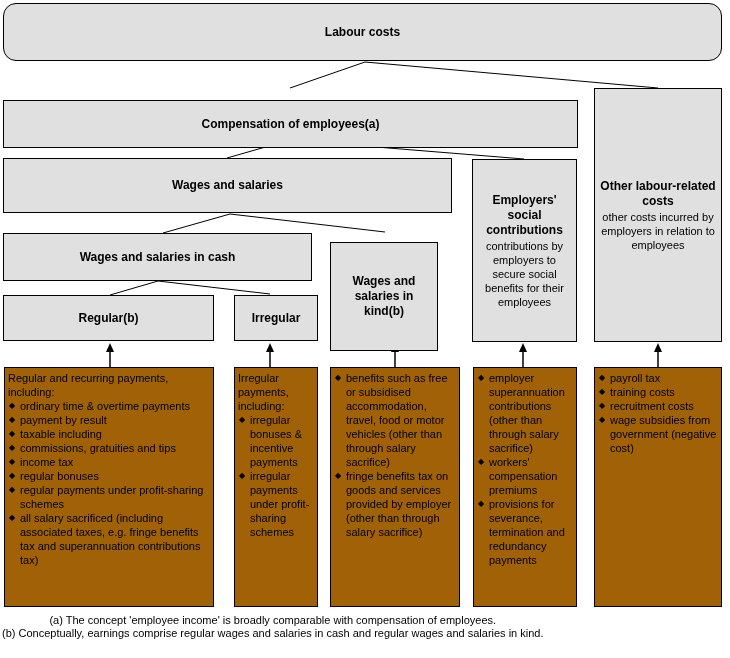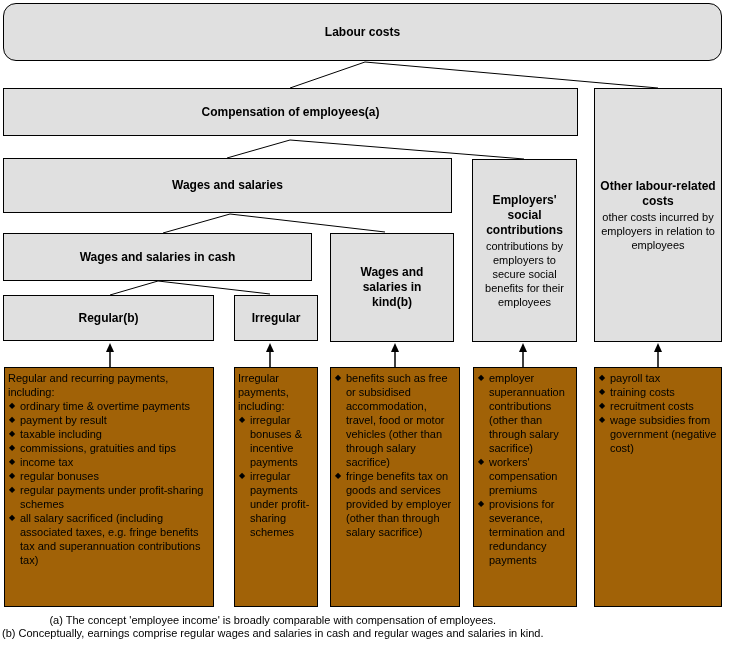--- a/index.html
+++ b/index.html
@@ -33,24 +33,24 @@
     text-align: center;
     font-weight: bold;
     font-size: 12px;
     line-height: 15px;
   }
   .box.col { flex-direction: column; }
   .box-title { font-weight: bold; font-size: 12px; line-height: 15px; }
   .box-desc { font-weight: normal; font-size: 11px; line-height: 14px; margin-top: 1px; }
 
   #box-labour    { left: 3px;   top: 3px;   width: 719px; height: 58px; border-radius: 13px; }
-  #box-comp      { left: 3px;   top: 88px;  width: 575px; height: 48px; }
+  #box-comp      { left: 3px;   top: 100px;  width: 575px; height: 48px; }
   #box-wages     { left: 3px;   top: 158px; width: 449px; height: 55px; }
   #box-cash      { left: 3px;   top: 233px; width: 309px; height: 48px; }
-  #box-kind      { left: 330px; top: 233px; width: 124px; height: 109px; padding: 0 10px; }
+  #box-kind      { left: 330px; top: 242px; width: 108px; height: 109px; padding: 0 10px; }
   #box-regular   { left: 3px;   top: 295px; width: 211px; height: 46px; }
   #box-irregular { left: 234px; top: 295px; width: 84px;  height: 46px; }
   #box-employers { left: 472px; top: 159px; width: 105px; height: 183px; padding: 0 2px; }
   #box-other     { left: 594px; top: 88px;  width: 128px; height: 254px; padding: 0 4px; }
 
   .detail {
     position: absolute;
     top: 367px;
     height: 240px;
     background: #a16207;

